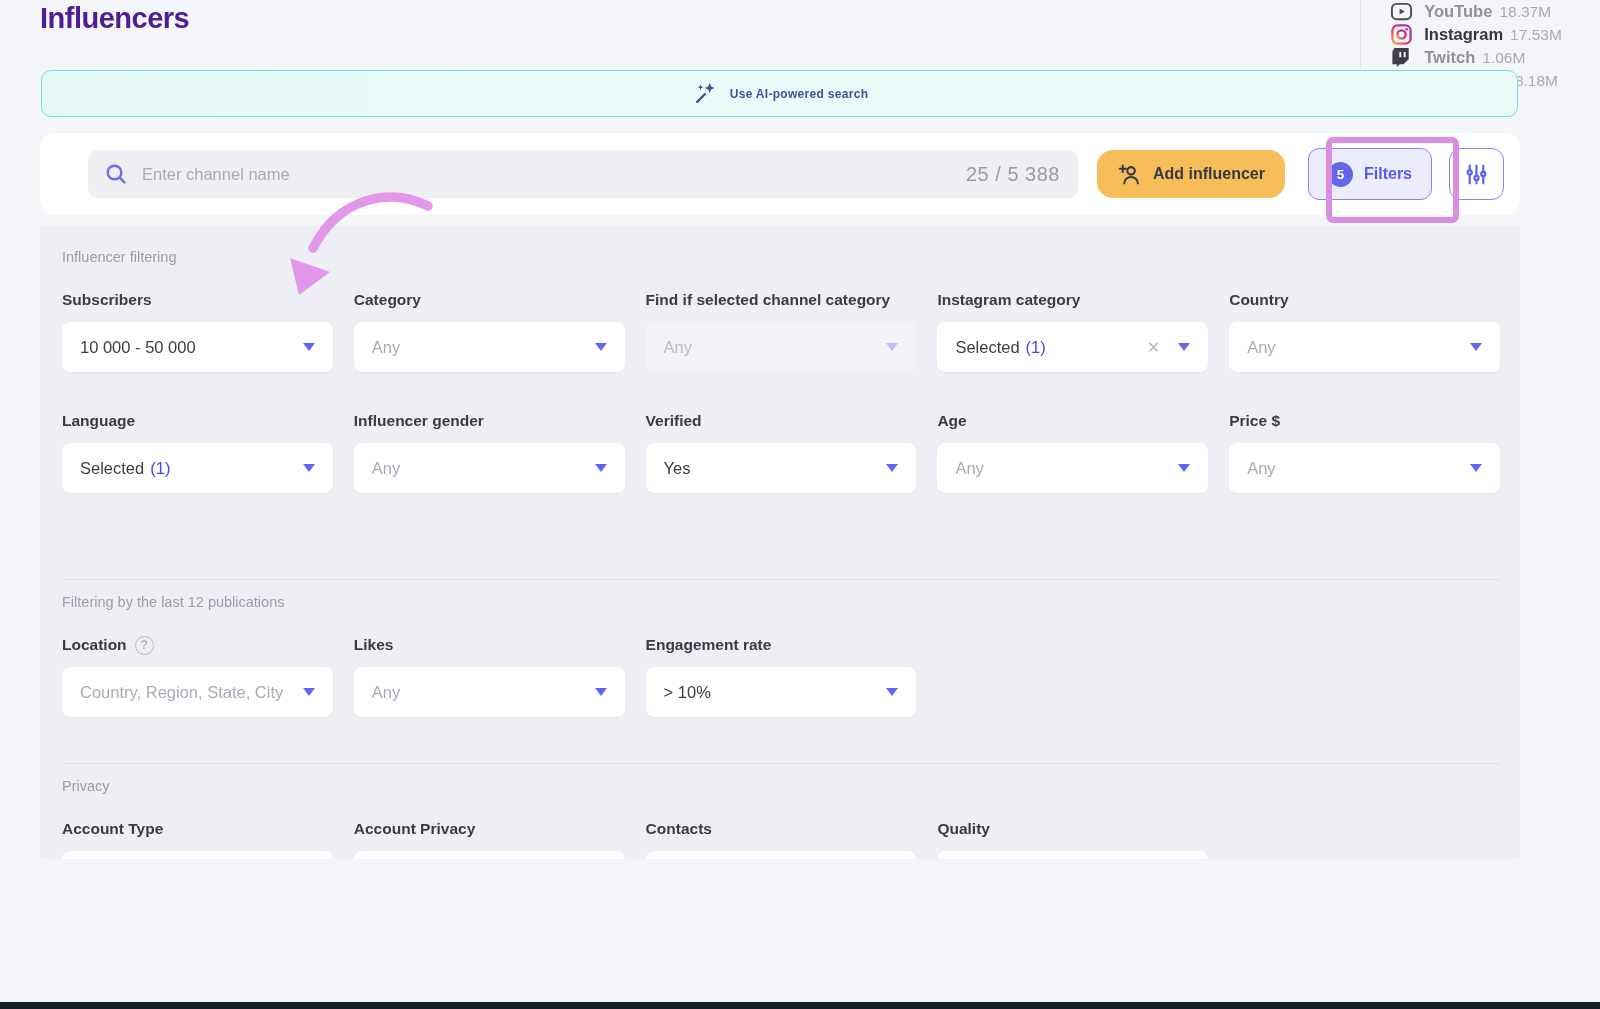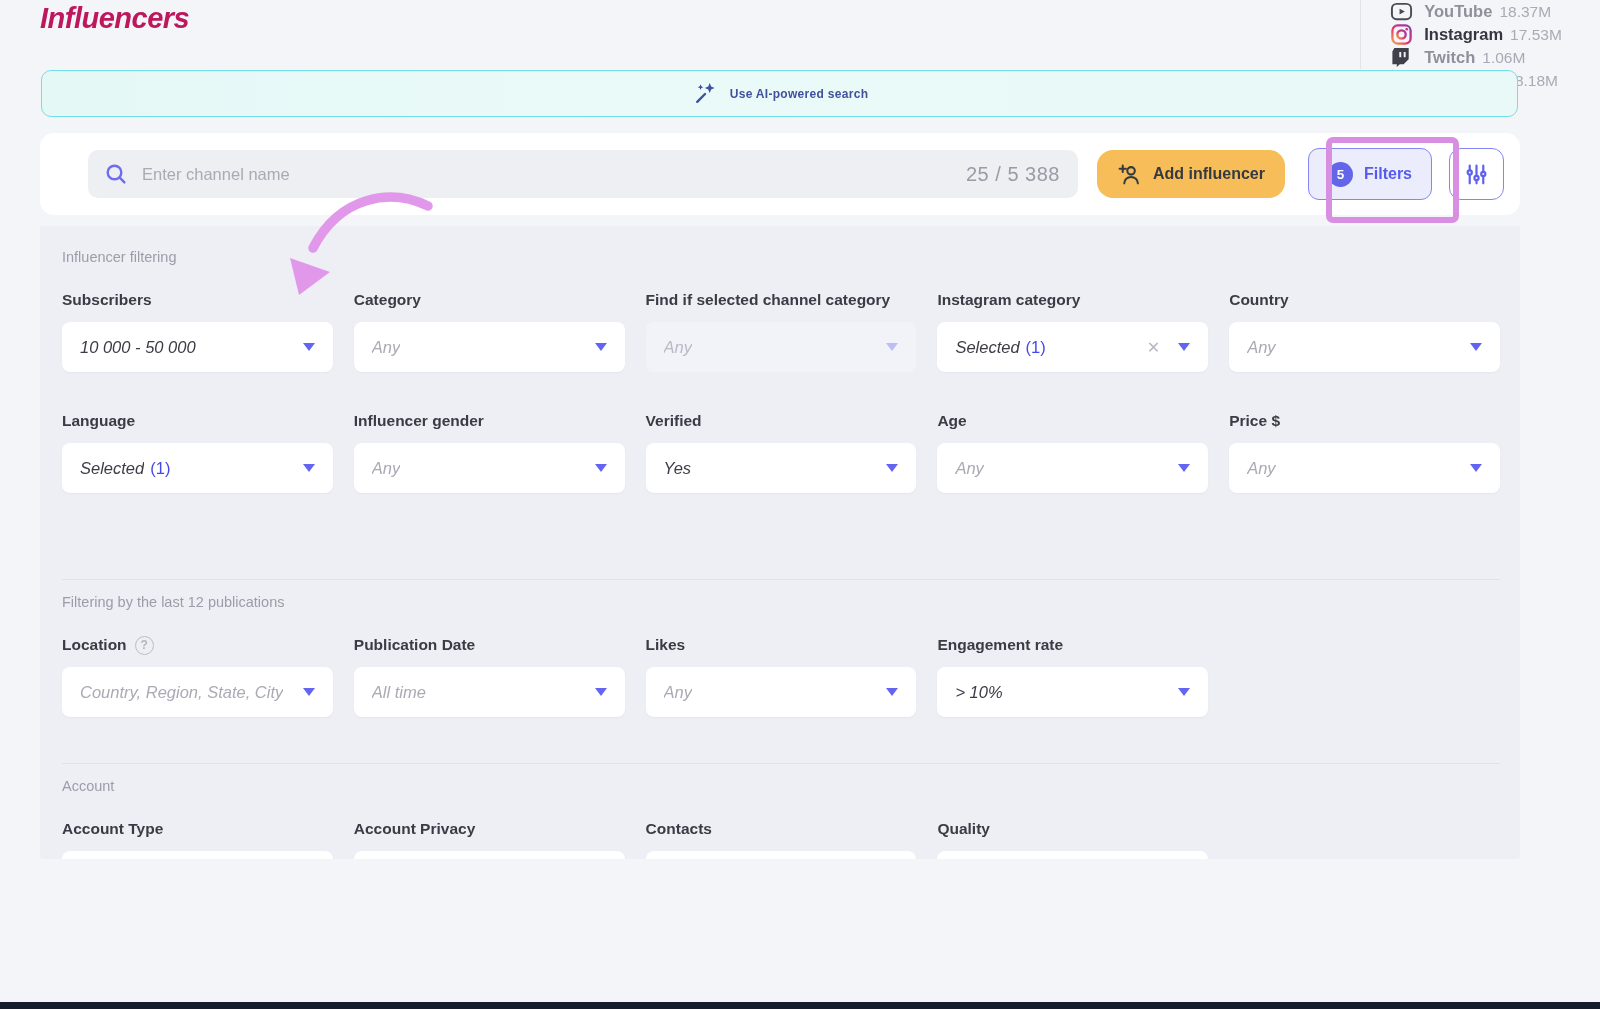--- a/index.html
+++ b/index.html
@@ -6,21 +6,21 @@
   html,body { width:1600px; height:1009px; overflow:hidden; }
   body {
     font-family:"Liberation Sans", sans-serif;
     background:#f4f5f9;
     color:#3b3c45;
     position:relative;
   }
   
   .page-title {
     position:absolute; left:40px; top:2px;
-    font-size:29px; font-weight:800; letter-spacing:-0.5px; color:#be185d;font-style:italic;
+    font-size:29px; font-weight:800; letter-spacing:-0.5px; color:#4c1d95;
   }
   .tabbar {
     position:absolute; top:0; right:0; height:42px;
     display:flex; align-items:stretch;flex-direction:column;
   }
   .tab {
     display:flex; align-items:center; padding:0 29px;
     border-left:1px solid #e3e4ea; cursor:pointer; background:transparent;
   }
   .tab:last-child { padding-right:42px;margin-left:32px; }
@@ -101,21 +101,21 @@
   }
   .flabel {
     font-size:15.5px; font-weight:700; color:#3a3b44; margin-bottom:13px;
     display:flex; align-items:center; gap:8px; height:18px;
   }
   .dd {
     height:50px; background:#ffffff; border-radius:8px;
     display:flex; align-items:center; padding:0 18px; cursor:pointer;
     box-shadow:0 1px 2px rgba(30,30,60,0.04); font-size:16.5px;
   }
-  .dd .val { flex:0 1 auto; white-space:nowrap; overflow:hidden;font-style:italic; }
+  .dd .val { flex:0 1 auto; white-space:nowrap; overflow:hidden; }
   .dd.ph .val { color:#a9aab4; }
   .dd.sel .val { color:#3b3c45; }
   .dd .cnt { color:#4649e8; margin-left:6px; }
   .dd .spacer { flex:1; }
   .chev {
     width:0; height:0; border-left:6px solid transparent; border-right:6px solid transparent;
     border-top:8px solid #6365f2; flex-shrink:0;
   }
   .dd.disabled { background:#f2f3f8; box-shadow:none; cursor:default; }
   .dd.disabled .val { color:#b9bac4; }
@@ -372,30 +372,20 @@
         <span class="help-icon">?</span>
       </div>
       <div class="dd ph">
         <span class="val">Country, Region, State, City</span>
         <span class="spacer"></span>
           <span class="chev"></span>
       </div>
     </div>
     <div>
       <div class="flabel">
-          <span>Publication Date</span>
-        </div>
-      <div class="dd ph">
-        <span class="val">All time</span>
-        <span class="spacer"></span>
-          <span class="chev"></span>
-      </div>
-    </div>
-    <div>
-      <div class="flabel">
           <span>Likes</span>
         </div>
       <div class="dd ph">
         <span class="val">Any</span>
         <span class="spacer"></span>
           <span class="chev"></span>
       </div>
     </div>
     <div>
       <div class="flabel">
@@ -404,21 +394,21 @@
       <div class="dd sel">
         <span class="val">&gt; 10%</span>
         <span class="spacer"></span>
           <span class="chev"></span>
       </div>
     </div>
   </div>
 
   <hr class="divider">
 
-  <div class="section-label">Account</div>
+  <div class="section-label">Privacy</div>
 
   <div class="fgrid">
     <div>
       <div class="flabel">
           <span>Account Type</span>
         </div>
       <div class="dd ph">
         <span class="val">Any</span>
         <span class="spacer"></span>
           <span class="chev"></span>

